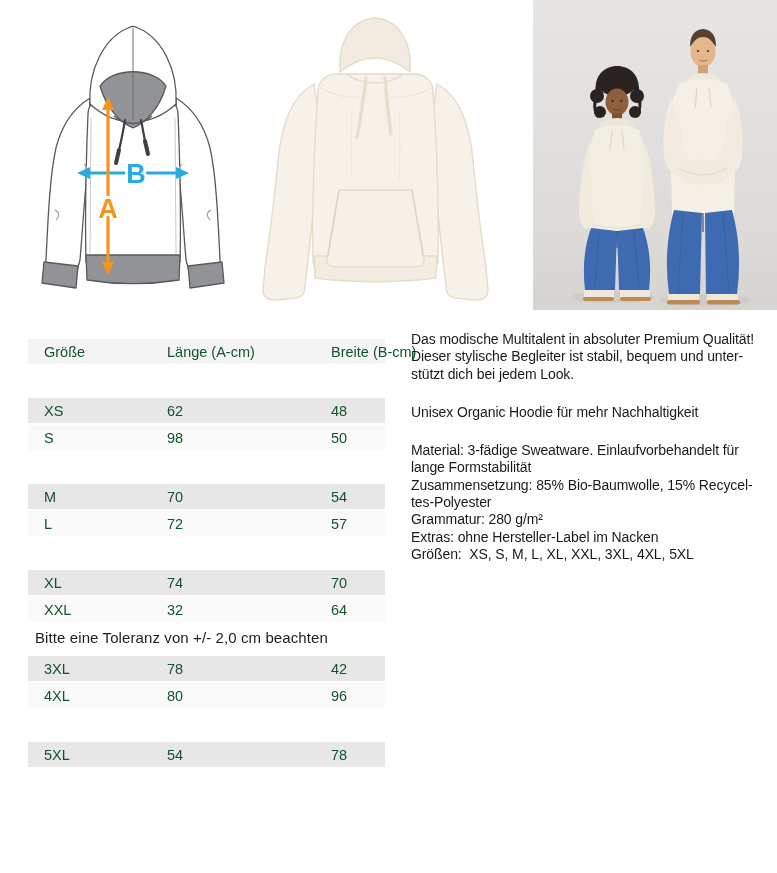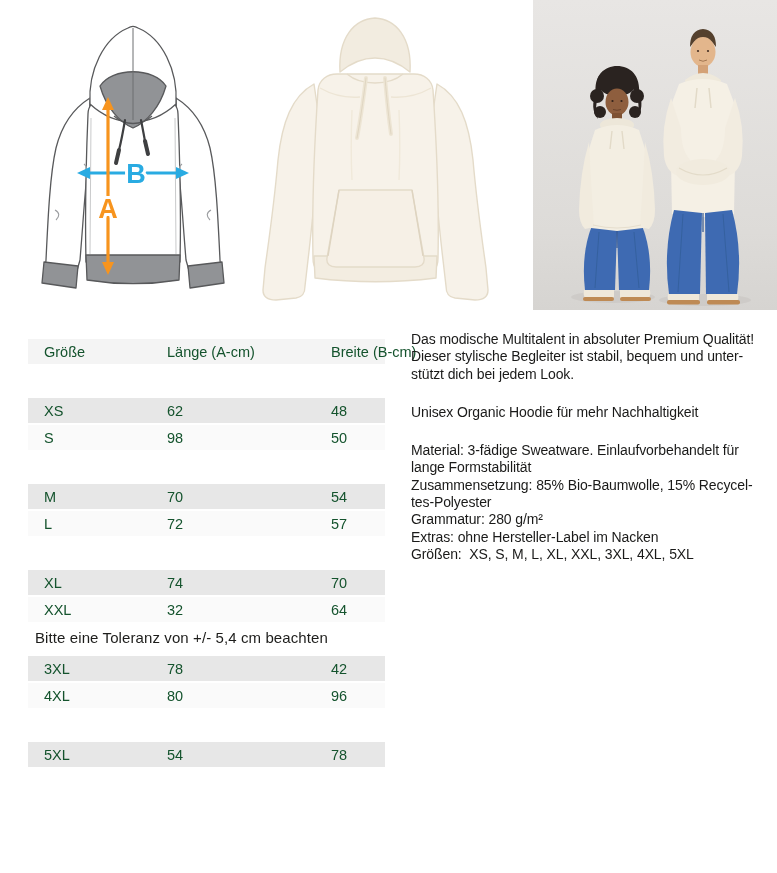--- a/index.html
+++ b/index.html
@@ -257,21 +257,21 @@
       <div>80</div>
       <div>96</div>
     </div>
     <div class="t-row row-a">
       <div>5XL</div>
       <div>54</div>
       <div>78</div>
     </div>
   </div>
 
-  <div class="tolerance">Bitte eine Toleranz von +/- 5,4 cm beachten</div>
+  <div class="tolerance">Bitte eine Toleranz von +/- 2,0 cm beachten</div>
 
   <div class="desc">
     <p>Das modische Multitalent in absoluter Premium Qualität!
 Dieser stylische Begleiter ist stabil, bequem und unter-
 stützt dich bei jedem Look.</p>
     <p>Unisex Organic Hoodie für mehr Nachhaltigkeit</p>
     <p>Material: 3-fädige Sweatware. Einlaufvorbehandelt für
 lange Formstabilität
 Zusammensetzung: 85% Bio-Baumwolle, 15% Recycel-
 tes-Polyester

